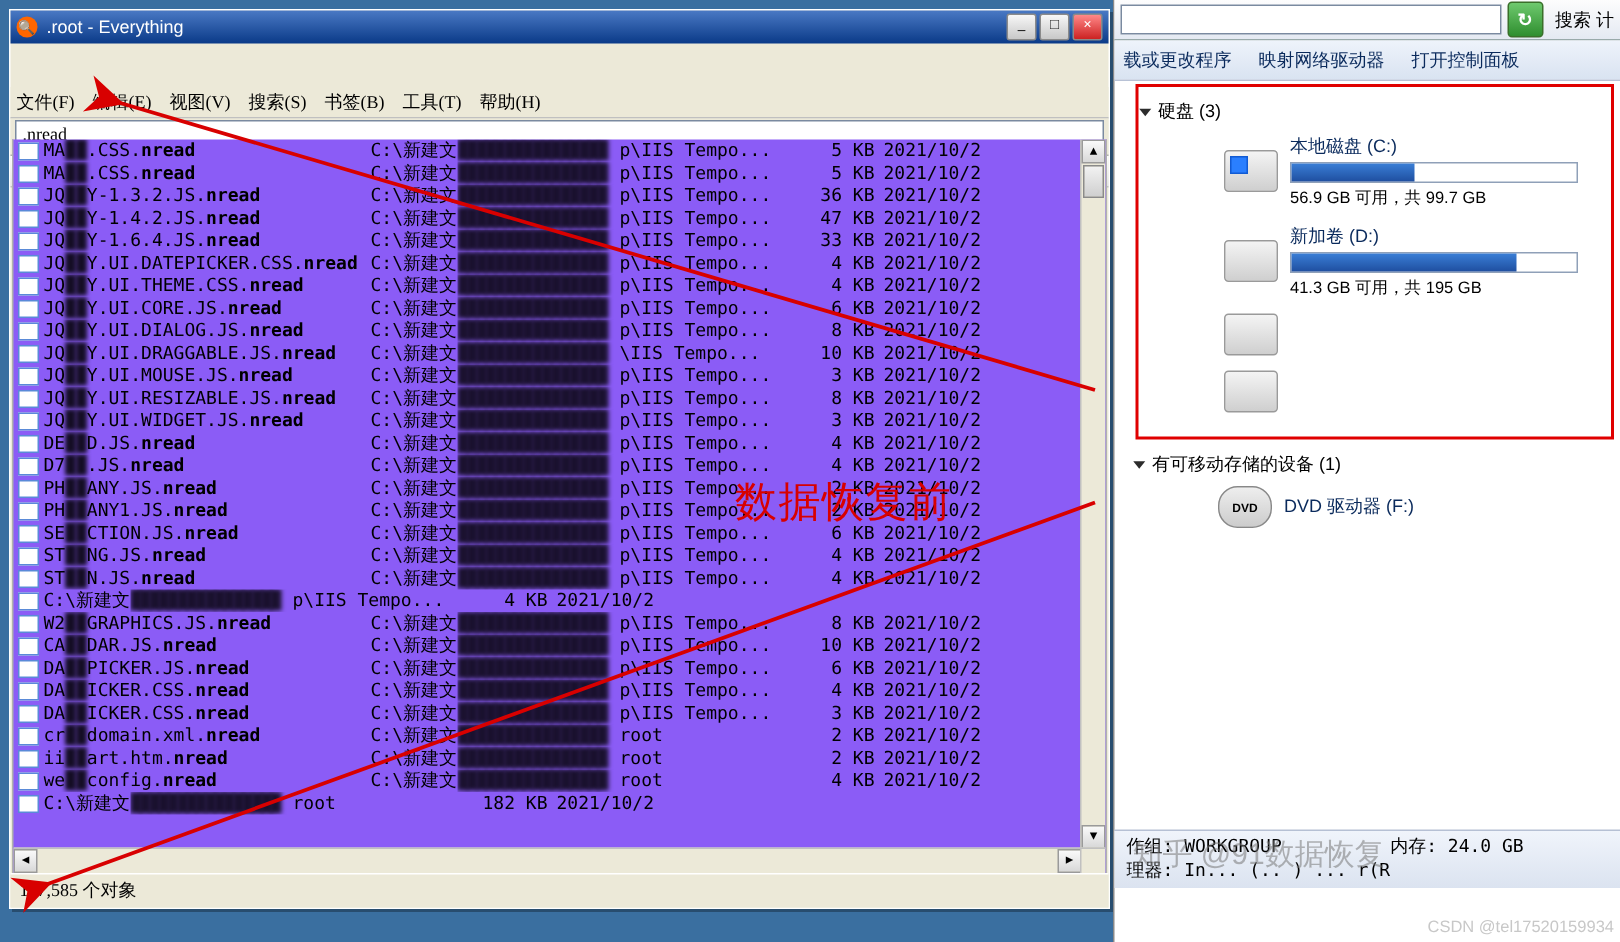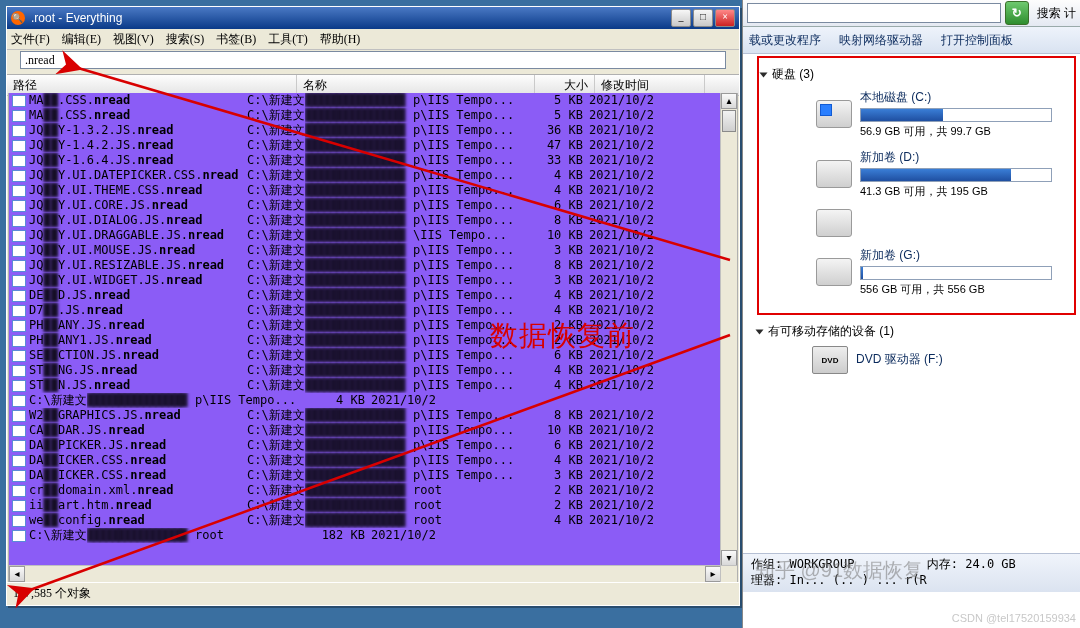--- a/index.html
+++ b/index.html
@@ -30,21 +30,21 @@
   .drive-icon{width:34px;height:26px;background:linear-gradient(#f4f4f4,#cfcfcf);
     border:1px solid #9a9a9a;border-radius:3px;margin-right:8px;position:relative;}
   .drive-icon.win::before{content:"";position:absolute;left:3px;top:3px;width:10px;height:10px;
     background:#2a7fff;border:1px solid #115bd4;}
   .drive-info{flex:1;}
   .drive-label{color:#0a2a5c;margin-bottom:2px;}
   .drive-bar{height:12px;width:190px;background:#fff;border:1px solid #8fa0b8;
     position:relative;margin-bottom:2px;}
   .drive-fill{height:100%;background:linear-gradient(#3a7ed6,#1f4fa0);}
   .drive-text{font-size:11px;color:#000;}
-  .dvd-icon{width:34px;height:26px;border:1px solid #888;border-radius:2px;
+  .dvd-icon{width:34px;height:26px;border:1px solid #888;border-radius:13px;
     background:linear-gradient(#eee,#ccc);margin-right:8px;display:flex;
     align-items:center;justify-content:center;font-size:8px;font-weight:bold;}
   .exp-status{position:absolute;left:0;right:0;bottom:36px;height:34px;
     background:linear-gradient(#f0f4fb,#dbe3f0);border-top:1px solid #b6c0d4;
     padding:2px 8px;font-family:"SimSun",monospace;line-height:16px;overflow:hidden;}
   .watermark-r{position:absolute;right:4px;bottom:4px;color:#c8c8c8;font-size:11px;
     font-family:Tahoma,sans-serif;z-index:9;}
 
   
   .evwin{position:absolute;left:6px;top:6px;width:732px;height:598px;
@@ -54,23 +54,23 @@
     color:#fff;display:flex;align-items:center;padding:0 4px;
     font-family:Tahoma,"SimSun",sans-serif;}
   .title-icon{width:14px;height:14px;background:#f60;border-radius:50%;margin-right:6px;
     display:flex;align-items:center;justify-content:center;color:#fff;font-size:9px;}
   .title-text{flex:1;font-size:12px;}
   .win-btn{width:18px;height:16px;background:linear-gradient(#f7f7f7,#c8c8c8);
     border:1px solid #8a8a8a;margin-left:2px;border-radius:2px;font:bold 10px/14px Tahoma;
     text-align:center;color:#222;}
   .win-btn.close{background:linear-gradient(#f88,#c22);color:#fff;}
   .menubar{height:20px;background:#ece9d8;padding:0 4px;display:flex;align-items:center;
-    gap:12px;color:#000;border-bottom:1px solid #c0c0c0;font-family:"SimSun",Tahoma;}
+    gap:12px;color:#000;border-bottom:1px solid #c0c0c0;font-family:"SimSun",Tahoma;margin-top:29px;}
   .menubar span{cursor:default;}
-  .searchbar{height:22px;background:#ece9d8;padding:1px 13px;border-bottom:1px solid #b0b0b0;}
+  .searchbar{height:22px;background:#ece9d8;padding:1px 3px;border-bottom:1px solid #b0b0b0;}
   .searchbox{width:100%;height:18px;border:1px solid #7a8aa0;background:#fff;
     padding:0 4px;font:12px Tahoma,"SimSun";box-sizing:border-box;color:#000;}
   .list-head{height:20px;background:linear-gradient(#fdfdfd,#e4e4e4);
     border-bottom:1px solid #c0c0c0;display:flex;align-items:center;
     font-family:"SimSun",Tahoma;color:#000;}
   .list-head .col{border-right:1px solid #cacaca;padding:2px 6px;box-sizing:border-box;
     overflow:hidden;white-space:nowrap;}
   .col-name{width:238px;}
   .col-path{width:290px;}
   .col-size{width:60px;text-align:right;}
@@ -153,27 +153,20 @@
                 <div class="drive-fill" style="width:79%"></div>
               </div>
               <div class="drive-text">41.3 GB 可用，共 195 GB</div>
             </div>
           </div>
           <div class="drive">
             <div class="drive-icon"></div>
           </div>
           <div class="drive">
             <div class="drive-icon"></div>
-            <div class="drive-info">
-              <div class="drive-label">新加卷 (G:)</div>
-              <div class="drive-bar">
-                <div class="drive-fill" style="width:1%"></div>
-              </div>
-              <div class="drive-text">556 GB 可用，共 556 GB</div>
-            </div>
           </div>
         </div>
     </div>
     <div class="section-hd">
       <span class="tri"></span>
       <span>有可移动存储的设备 (1)</span>
     </div>
     <div class="drive">
       <div class="dvd-icon">DVD</div>
       <div class="drive-info">

